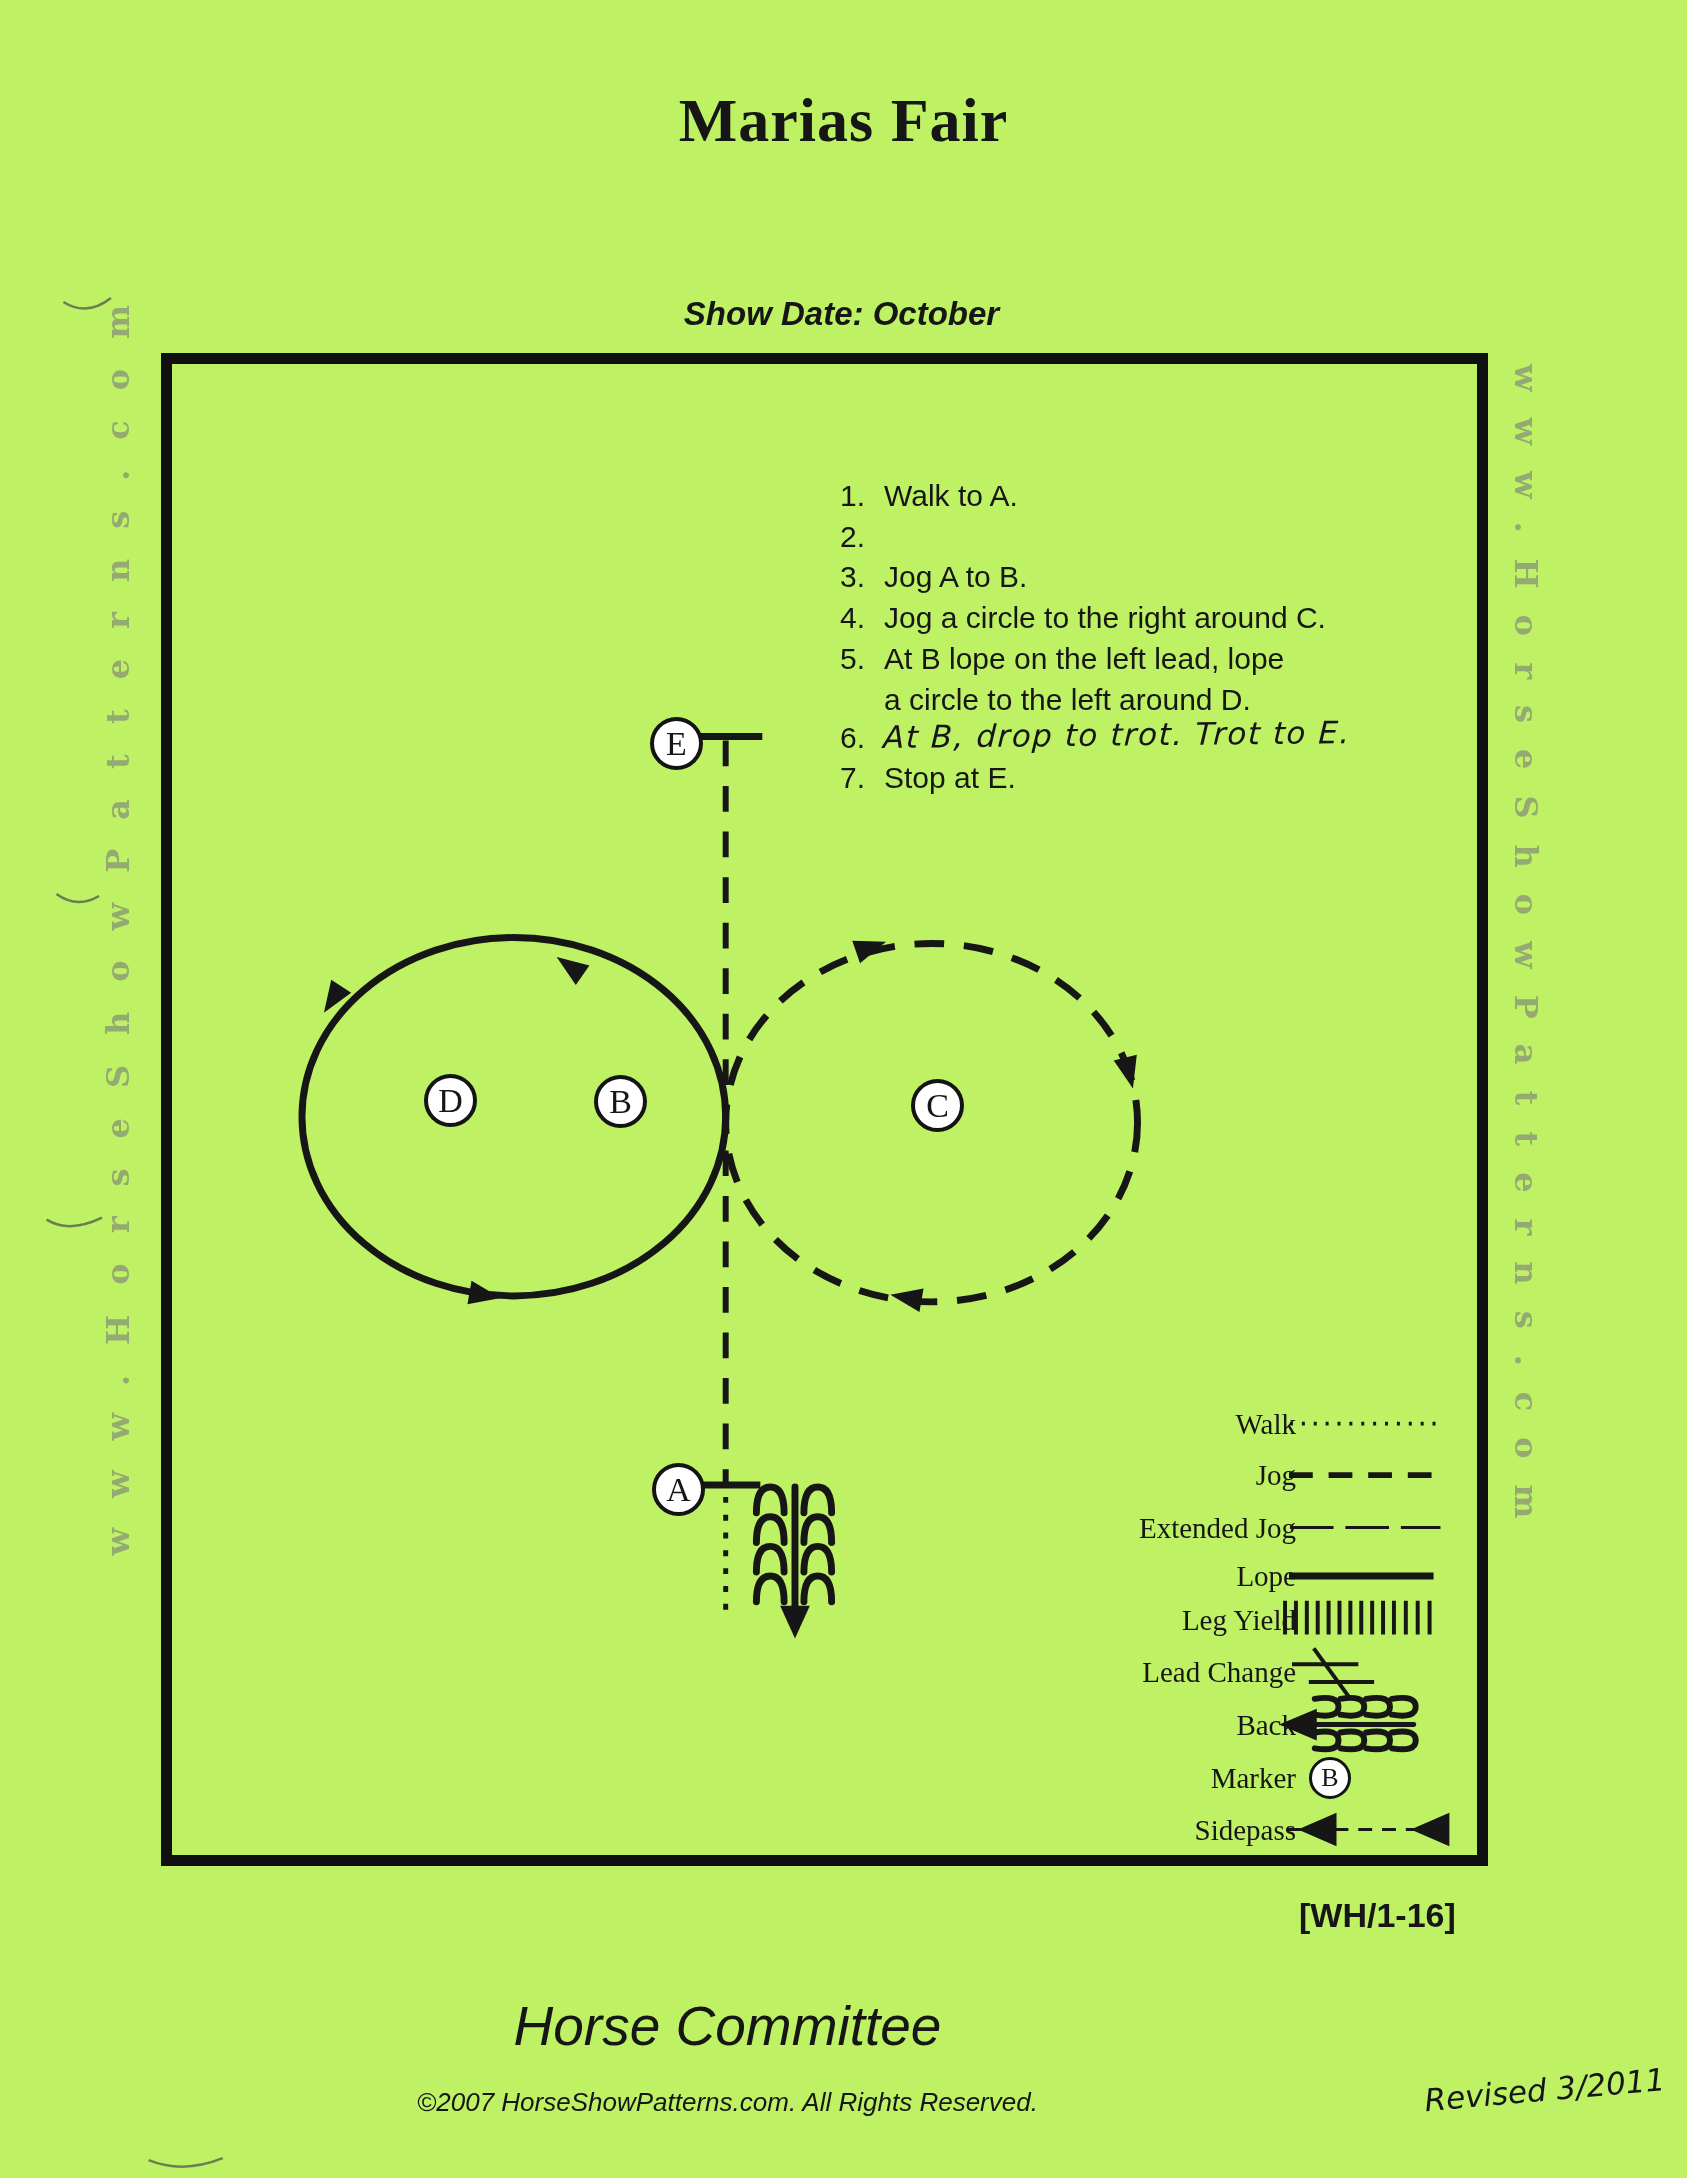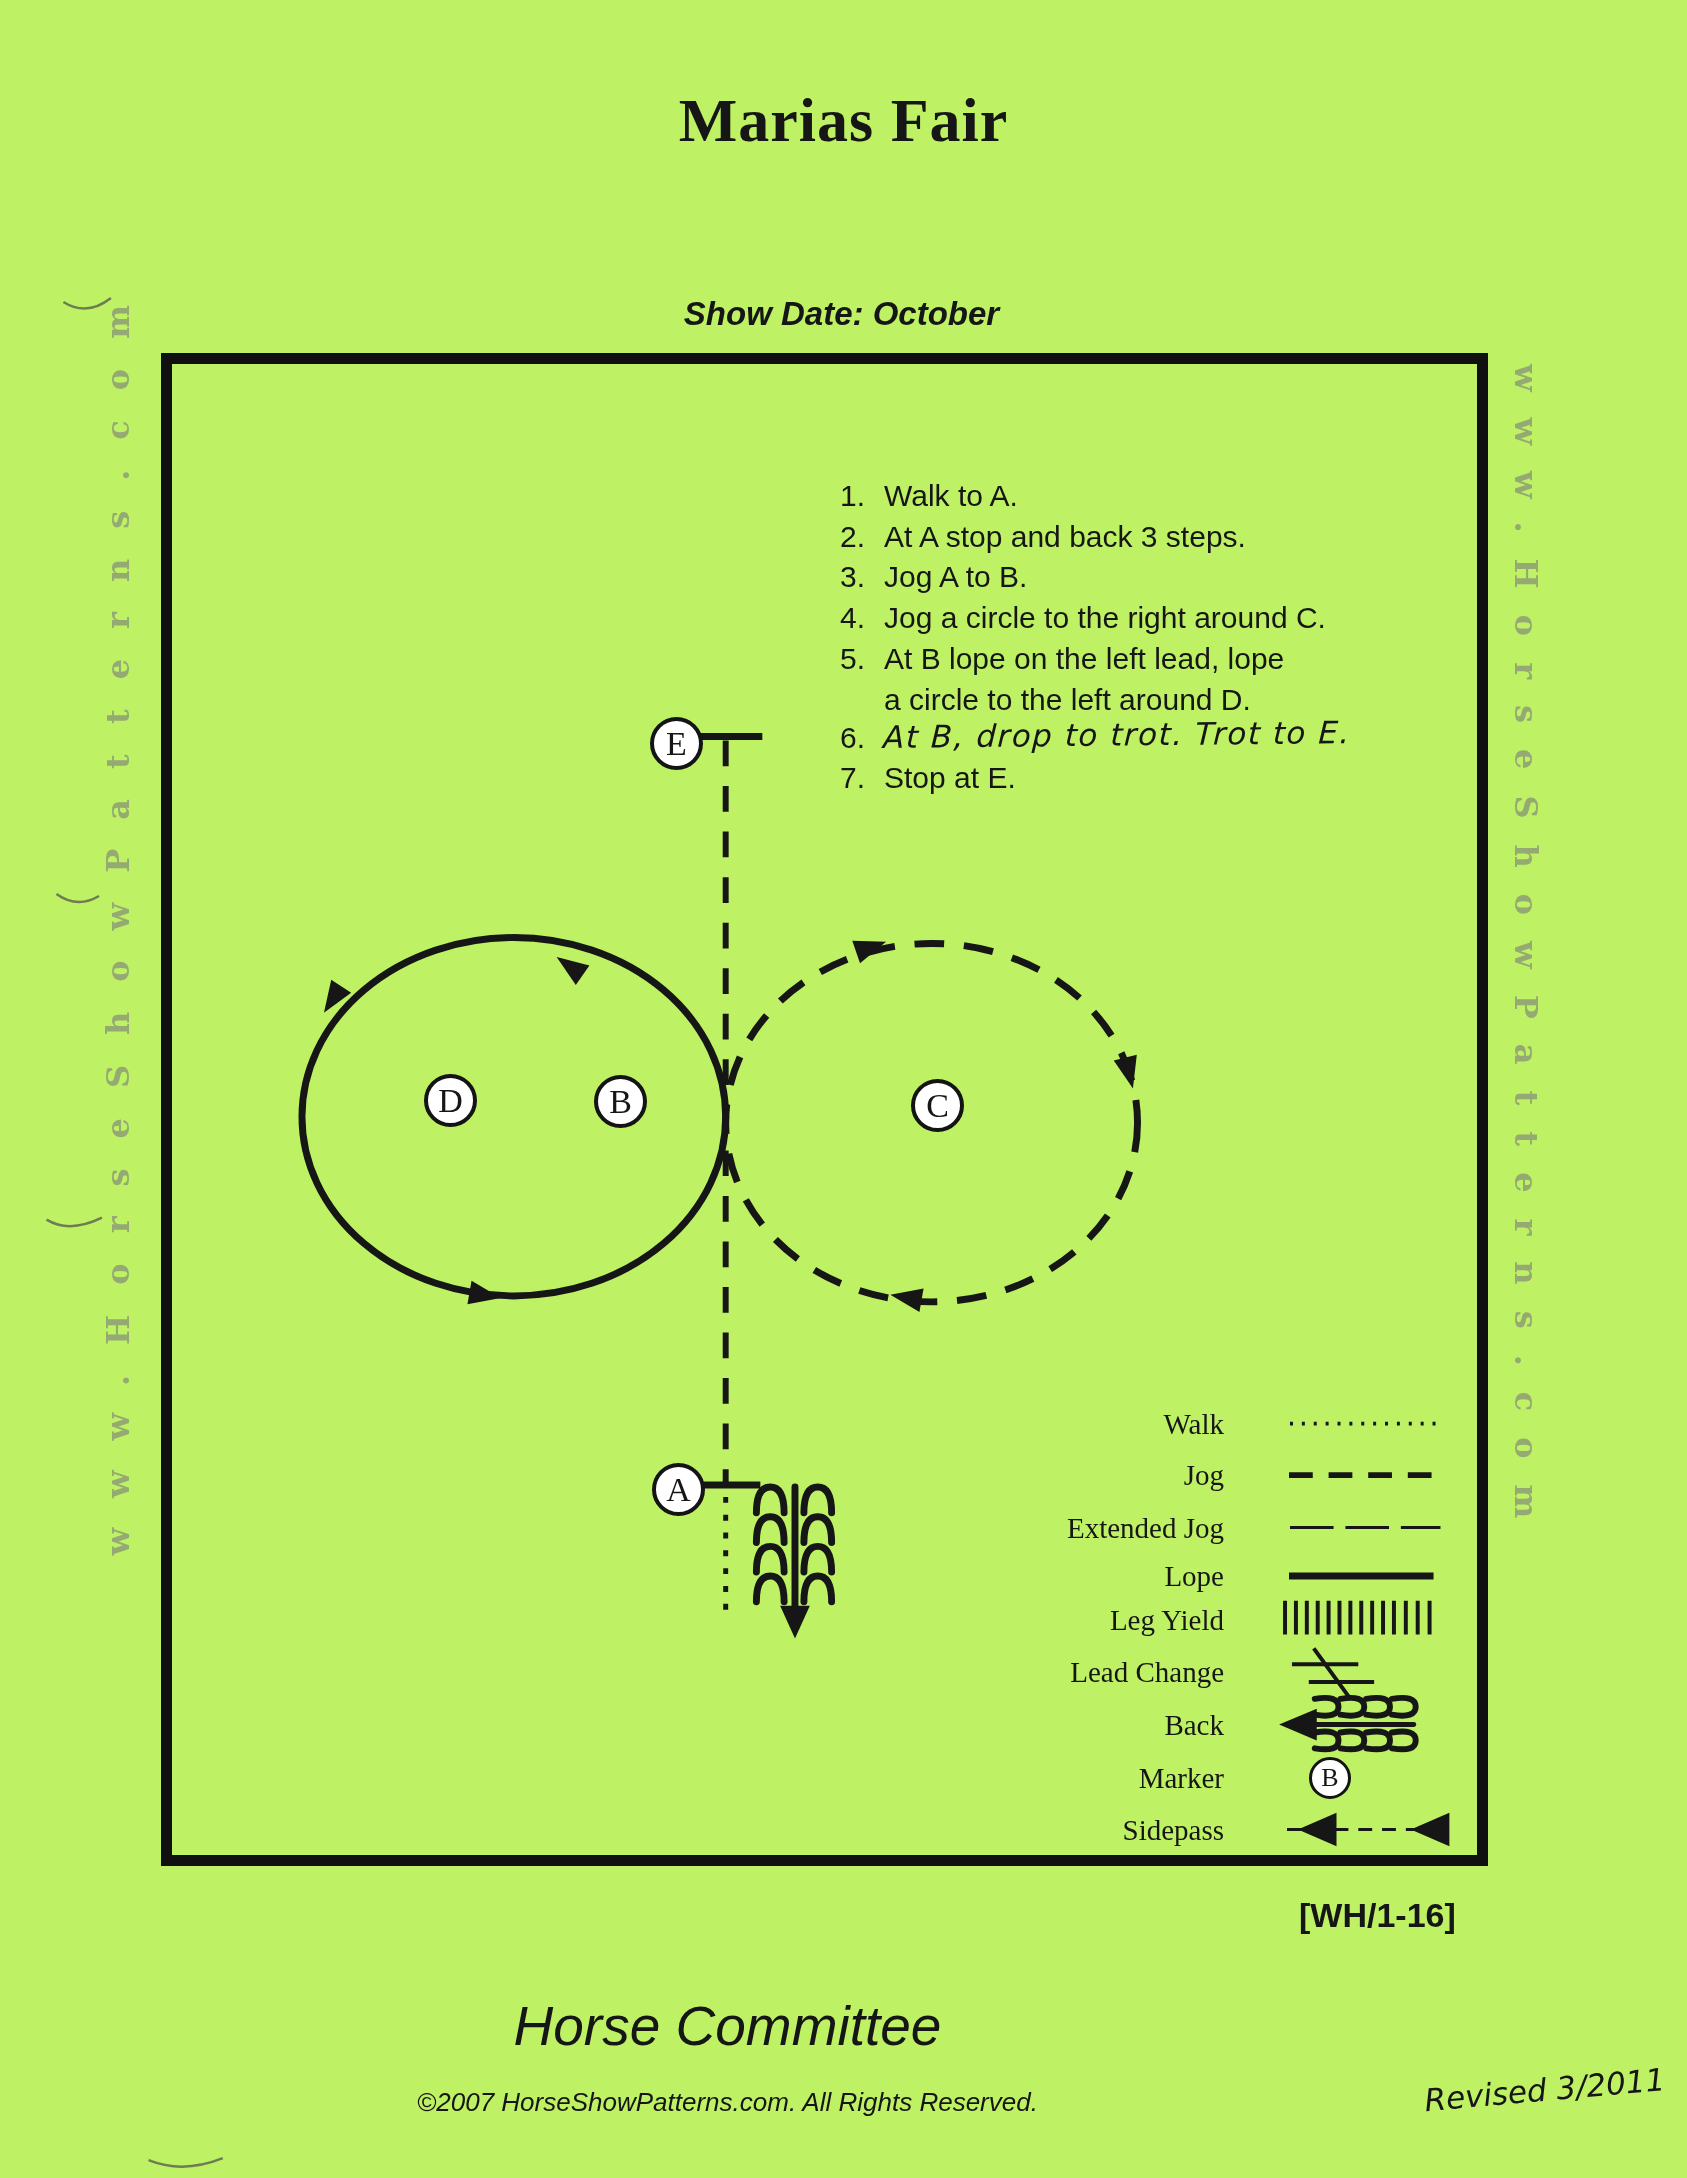--- a/index.html
+++ b/index.html
@@ -28,21 +28,21 @@
   .instr-num{width:44px;flex:0 0 44px;}
   .instr-txt{white-space:pre-line;}
   .handwritten{font-family:"DejaVu Sans",sans-serif;font-style:italic;font-size:31px;
     letter-spacing:1.5px;transform:skewX(-3deg) rotate(-0.6deg);transform-origin:left top;}
   
   .marker{border:4px solid #141414;border-radius:50%;background:#fff;
     display:flex;align-items:center;justify-content:center;
     font-family:"Liberation Serif",serif;font-size:34px;width:53px;height:53px;box-sizing:border-box;}
   .marker-sm{width:42px;height:42px;border-width:3px;font-size:26px;}
   
-  .lg-label{left:828px;width:396px;text-align:right;height:36px;line-height:36px;
+  .lg-label{left:900px;width:396px;text-align:right;height:36px;line-height:36px;
     font-family:"Liberation Serif",serif;font-size:29px;}
   
   .provided{top:1931px;left:0;width:1455px;text-align:center;font-weight:bold;font-size:43px;}
   .provider{top:1994px;left:0;width:1455px;text-align:center;font-style:italic;font-size:55px;}
   .copyright{top:2087px;left:0;width:1455px;text-align:center;font-style:italic;font-size:26px;}
   .patcode{left:1299px;top:1896px;font-weight:bold;font-size:34px;}
   .revised{left:1424px;top:2071px;width:257px;font-family:"DejaVu Sans",sans-serif;
     font-style:italic;font-size:31px;transform:rotate(-5deg);}
   svg{position:absolute;left:0;top:0;}
 </style>
@@ -134,21 +134,20 @@
       </g>
     </g>
   </svg>
 
   <div class="abs instr-row" style="top:475px">
     <span class="instr-num">1.</span>
     <span class="instr-txt">Walk to A.</span>
   </div>
   <div class="abs instr-row" style="top:516px">
     <span class="instr-num">2.</span>
-    <span class="instr-txt">At A stop and back 3 steps.</span>
   </div>
   <div class="abs instr-row" style="top:556px">
     <span class="instr-num">3.</span>
     <span class="instr-txt">Jog A to B.</span>
   </div>
   <div class="abs instr-row" style="top:597px">
     <span class="instr-num">4.</span>
     <span class="instr-txt">Jog a circle to the right around C.</span>
   </div>
   <div class="abs instr-row" style="top:638px">

